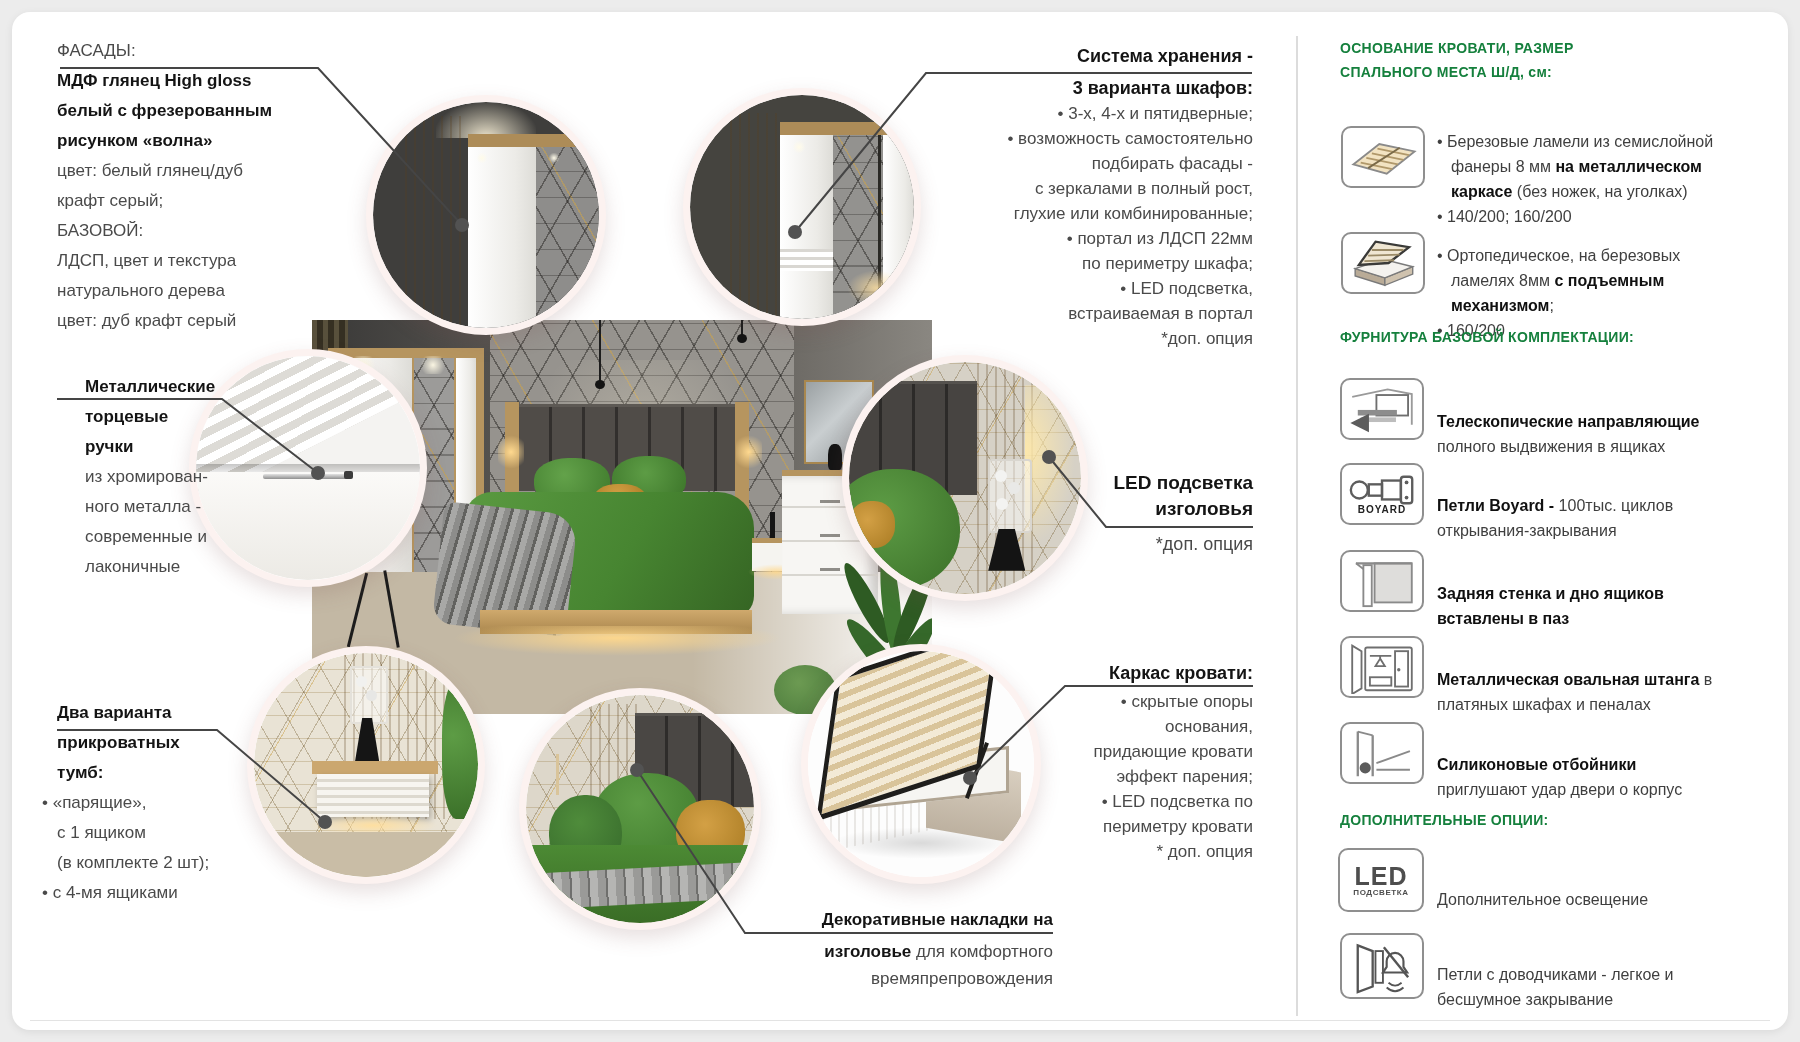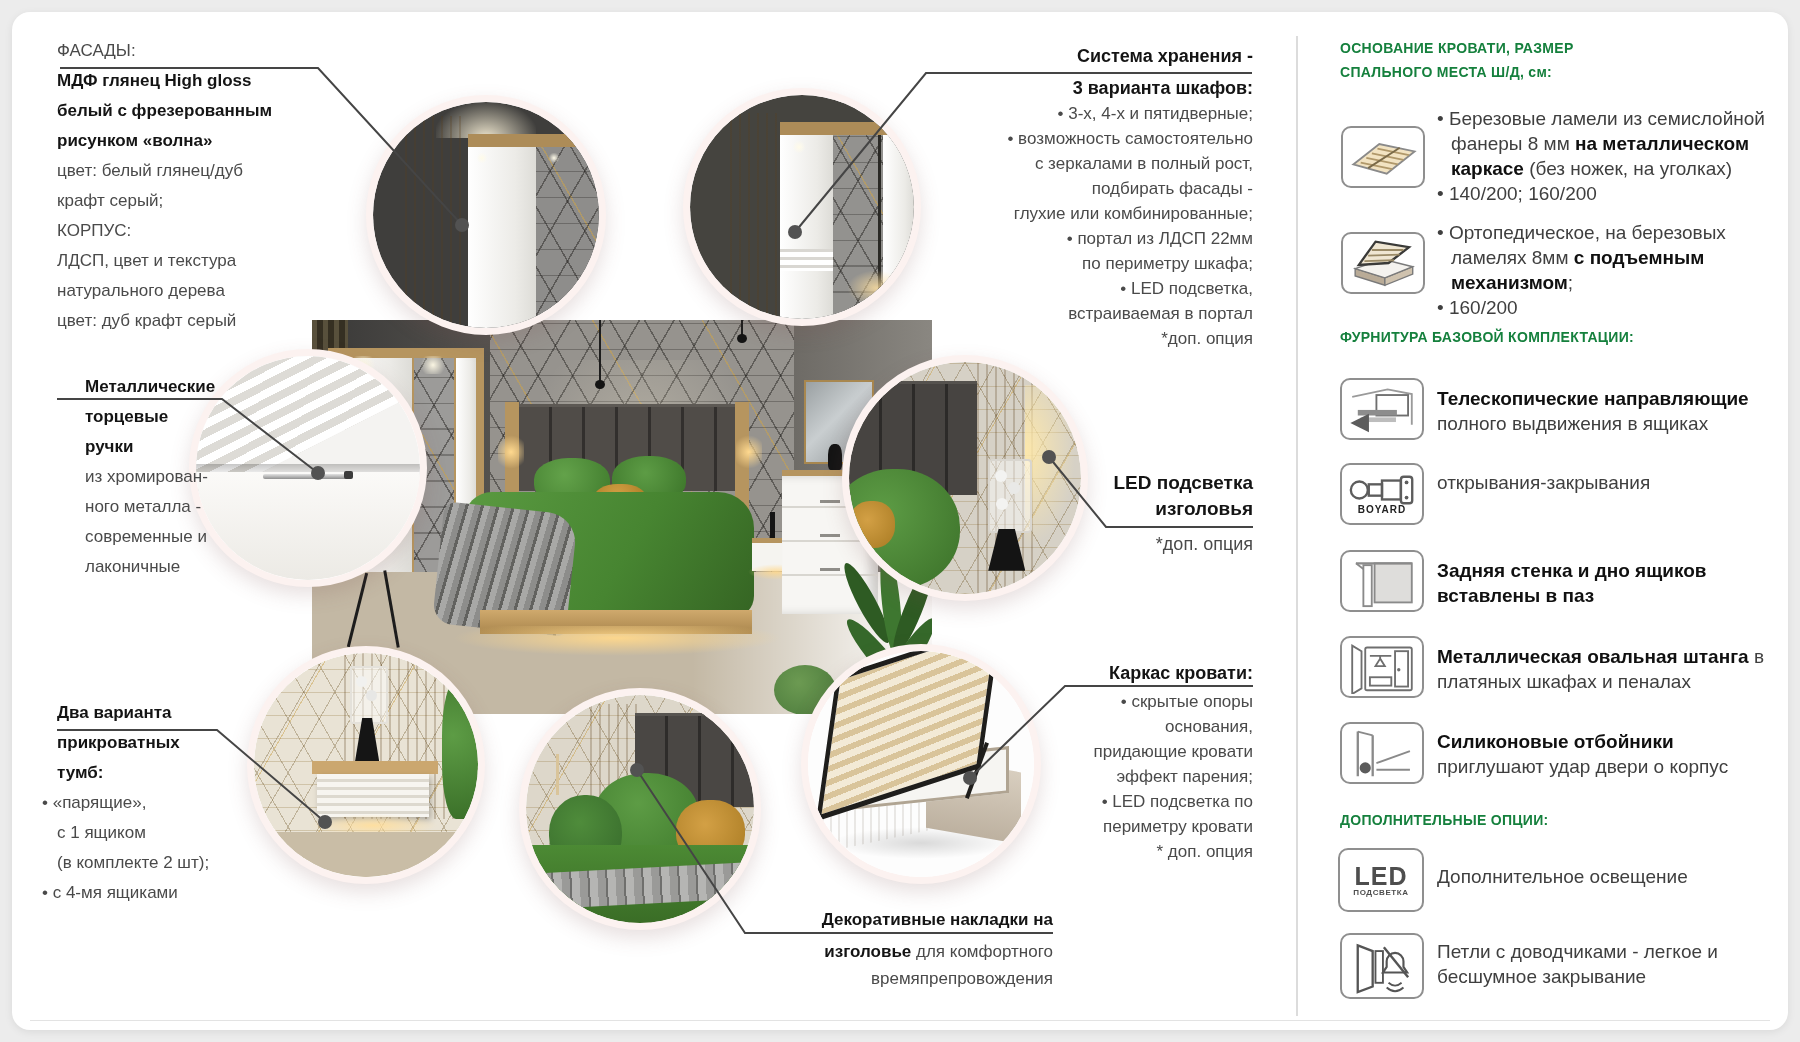--- a/index.html
+++ b/index.html
@@ -18,21 +18,21 @@
   .storage .ln:nth-child(1){margin-bottom:7px;}
   .ledblock .ln{line-height:26px;font-size:19px;}
   .ledblock .ln:nth-child(3){font-size:18px;margin-top:9px;}
   .frameblock .ln{line-height:25px;}
   .frameblock .ln:nth-child(1){font-size:18px;margin-bottom:3px;}
   .decorblock .ln{line-height:27px;}
   .decorblock .ln:nth-child(1){margin-bottom:5px;}
   
   .rightcol{position:absolute;left:1340px;top:36px;width:432px;height:980px;z-index:30;}
   .rhead{position:absolute;font-size:14px;font-weight:bold;color:#15803d;line-height:24px;letter-spacing:.3px;}
-  .rtxt{position:absolute;width:336px;font-size:19px;line-height:25px;color:#3f3f3f;}
+  .rtxt{position:absolute;width:336px;font-size:16px;line-height:25px;color:#3f3f3f;margin-top:23px;}
   .rtxt .b{font-weight:bold;color:#101010;}
   .rtxt .ln{padding-left:14px;text-indent:0;}
   .rtxt .ln.bul{text-indent:-14px;}
   .rtxt.nohang .ln{padding-left:0;}
   .ibox{position:absolute;width:80px;height:58px;border:2px solid #8f8f8f;border-radius:10px;background:#fff;display:flex;flex-direction:column;align-items:center;justify-content:center;overflow:hidden;}
   .ibox svg{display:block;}
   .boyard-label{font-size:10px;font-weight:bold;color:#222;letter-spacing:1px;line-height:10px;margin-top:-2px;}
   .led-big{font-size:25px;font-weight:bold;color:#4e4e4e;line-height:24px;letter-spacing:1px;}
   .led-small{font-size:8px;font-weight:bold;color:#4e4e4e;letter-spacing:.6px;}
   .vdivider{position:absolute;left:1296px;top:36px;width:2px;height:980px;background:#dcdcdc;z-index:5;}
@@ -241,21 +241,21 @@
     </g>
   </svg>
 
   <div class="txt" style="left:57px;top:36px;width:280px;">
       <div class="ln"><span>ФАСАДЫ:</span></div>
       <div class="ln"><span class="b">МДФ глянец High gloss</span></div>
       <div class="ln"><span class="b">белый с фрезерованным</span></div>
       <div class="ln"><span class="b">рисунком «волна»</span></div>
       <div class="ln"><span>цвет: белый глянец/дуб</span></div>
       <div class="ln"><span>крафт серый;</span></div>
-      <div class="ln"><span>КОРПУС:</span></div>
+      <div class="ln"><span>БАЗОВОЙ:</span></div>
       <div class="ln"><span>ЛДСП, цвет и текстура</span></div>
       <div class="ln"><span>натурального дерева</span></div>
       <div class="ln"><span>цвет: дуб крафт серый</span></div>
     </div>
   <div class="txt" style="left:57px;top:372px;width:240px;margin-left:28px;">
       <div class="ln"><span class="b">Металлические</span></div>
       <div class="ln"><span class="b">торцевые</span></div>
       <div class="ln"><span class="b">ручки</span></div>
       <div class="ln"><span>из хромирован-</span></div>
       <div class="ln"><span>ного металла -</span></div>
@@ -269,22 +269,22 @@
       <div class="ln bul"><span>• «парящие»,</span></div>
       <div class="ln"><span>с 1 ящиком</span></div>
       <div class="ln"><span>(в комплекте 2 шт);</span></div>
       <div class="ln bul"><span>• с 4-мя ящиками</span></div>
     </div>
   <div class="txt r storage" style="left:930px;top:44px;width:323px;">
       <div class="ln"><span class="b">Система хранения -</span></div>
       <div class="ln"><span class="b">3 варианта шкафов:</span></div>
       <div class="ln"><span>• 3-х, 4-х и пятидверные;</span></div>
       <div class="ln"><span>• возможность самостоятельно</span></div>
+      <div class="ln"><span>подбирать фасады -</span></div>
       <div class="ln"><span>с зеркалами в полный рост,</span></div>
-      <div class="ln"><span>подбирать фасады -</span></div>
       <div class="ln"><span>глухие или комбинированные;</span></div>
       <div class="ln"><span>• портал из ЛДСП 22мм</span></div>
       <div class="ln"><span>по периметру шкафа;</span></div>
       <div class="ln"><span>• LED подсветка,</span></div>
       <div class="ln"><span>встраиваемая в портал</span></div>
       <div class="ln"><span>*доп. опция</span></div>
     </div>
   <div class="txt r ledblock" style="left:1000px;top:470px;width:253px;">
       <div class="ln"><span class="b">LED подсветка</span></div>
       <div class="ln"><span class="b">изголовья</span></div>
@@ -377,20 +377,21 @@
         <circle cx="14" cy="18" r="9" fill="none" stroke="#5d5d5d" stroke-width="2.5"></circle>
         <rect x="24" y="12" width="14" height="12" fill="none" stroke="#5d5d5d" stroke-width="2.5"></rect>
         <rect x="38" y="8" width="20" height="20" fill="none" stroke="#5d5d5d" stroke-width="2.5"></rect>
         <rect x="58" y="4" width="12" height="28" rx="3" fill="none" stroke="#5d5d5d" stroke-width="2.5"></rect>
         <circle cx="64" cy="10" r="2" fill="#5d5d5d"></circle>
           <circle cx="64" cy="26" r="2" fill="#5d5d5d"></circle>
       </svg>
       <div class="boyard-label">BOYARD</div>
     </div>
     <div class="rtxt nohang" style="left:97px;top:434px;">
+        <div class="ln"><span class="b">Петли Boyard - </span><span>100тыс. циклов</span></div>
         <div class="ln"><span>открывания-закрывания</span></div>
       </div>
 
     <div class="ibox" style="left:0;top:514px;">
       <svg width="76" height="54" viewBox="0 0 80 58">
         <rect x="32" y="10" width="40" height="42" fill="#dedddb" stroke="#8a8a8a" stroke-width="2"></rect>
         <rect x="20" y="12" width="9" height="44" fill="#ffffff" stroke="#8a8a8a" stroke-width="2"></rect>
         <line x1="12" y1="10" x2="72" y2="10" stroke="#8a8a8a" stroke-width="2.5"></line>
         <line x1="12" y1="10" x2="20" y2="16" stroke="#8a8a8a" stroke-width="2"></line>
       </svg>

